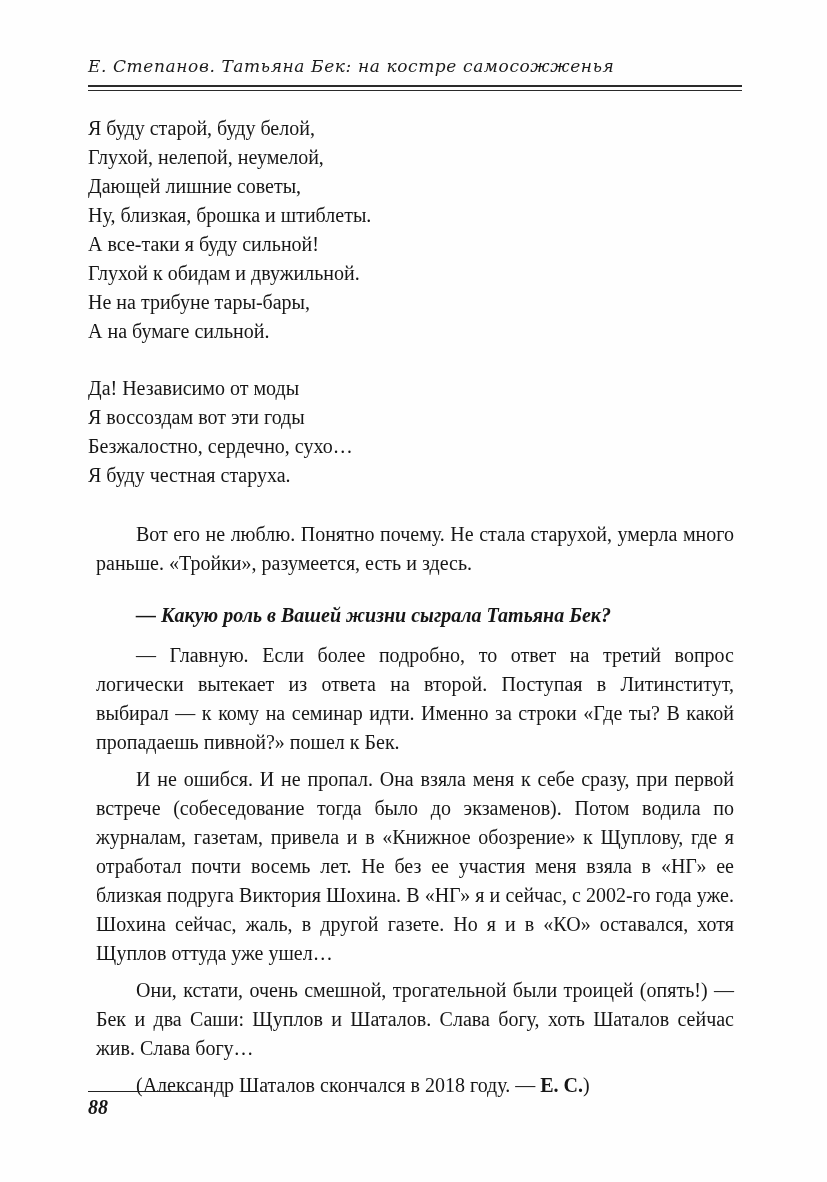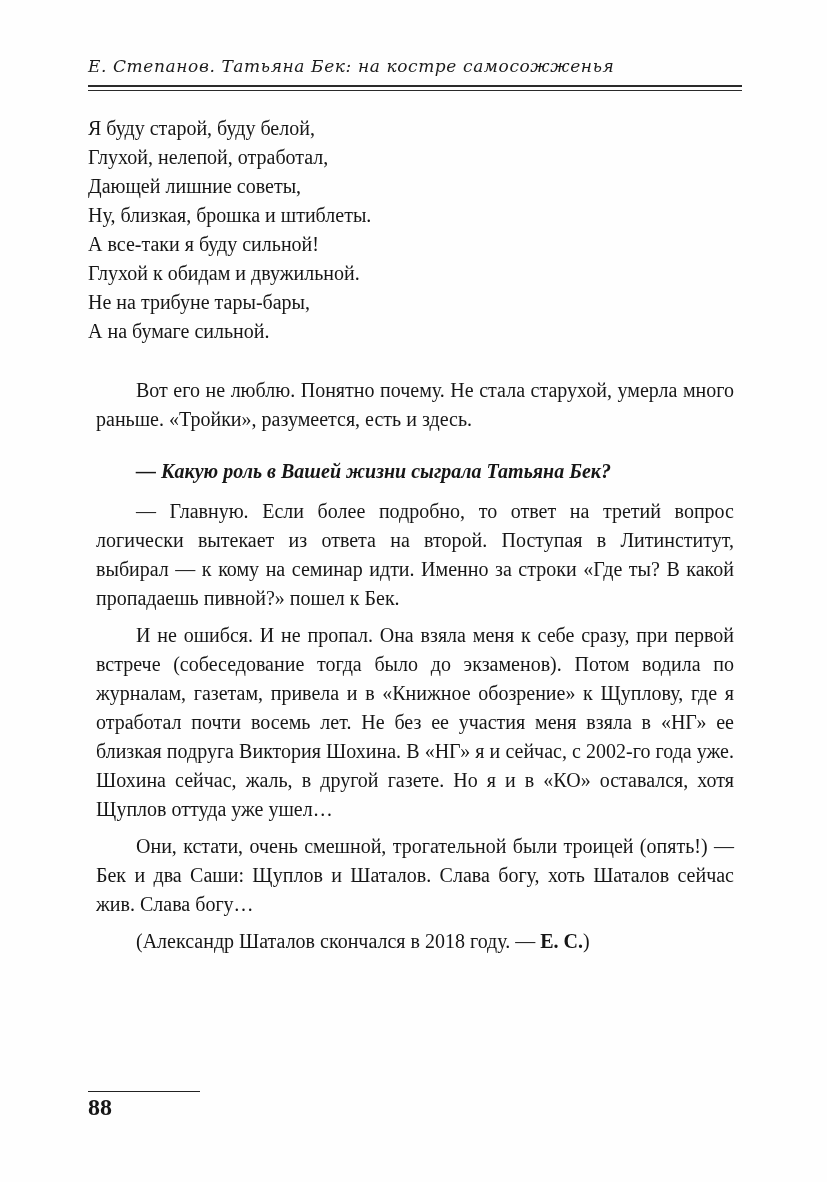--- a/index.html
+++ b/index.html
@@ -64,44 +64,51 @@
     left: 88px;
     top: 1091px;
   }
   .footer-rule {
     width: 112px;
     border-top: 1.5px solid #222222;
     margin-bottom: 3px;
   }
   .page-number {
     font-weight: bold;
-    font-size: 24px;
+    font-size: 20px;
     line-height: 24px;
+    font-style: italic;
   }
 </style>
 </head>
 <body>
 
 <div class="page">
 
   <header>
     <div class="running-head">Е. Степанов. Татьяна Бек: на костре самосожженья</div>
     <div class="double-rule"></div>
   </header>
 
   <section class="poem">
     <div class="stanza stanza-1">
       <div class="poem-line">Я буду старой, буду белой,</div>
-      <div class="poem-line">Глухой, нелепой, отработал,</div>
+      <div class="poem-line">Глухой, нелепой, неумелой,</div>
       <div class="poem-line">Дающей лишние советы,</div>
       <div class="poem-line">Ну, близкая, брошка и штиблеты.</div>
       <div class="poem-line">А все-таки я буду сильной!</div>
       <div class="poem-line">Глухой к обидам и двужильной.</div>
       <div class="poem-line">Не на трибуне тары-бары,</div>
       <div class="poem-line">А на бумаге сильной.</div>
+    </div>
+    <div class="stanza stanza-2">
+      <div class="poem-line">Да! Независимо от моды</div>
+      <div class="poem-line">Я воссоздам вот эти годы</div>
+      <div class="poem-line">Безжалостно, сердечно, сухо…</div>
+      <div class="poem-line">Я буду честная старуха.</div>
     </div>
   </section>
 
   <section class="prose">
     <p class="para-intro">Вот его не люблю. Понятно почему. Не стала старухой, умерла много раньше. «Тройки», разумеется, есть и здесь.</p>
     <p class="question">— Какую роль в Вашей жизни сыграла Татьяна Бек?</p>
     <p>— Главную. Если более подробно, то ответ на третий вопрос логически вытекает из ответа на второй. Поступая в Литинститут, выбирал — к кому на семинар идти. Именно за строки «Где ты? В какой пропадаешь пивной?» пошел к Бек.</p>
     <p>И не ошибся. И не пропал. Она взяла меня к себе сразу, при первой встрече (собеседование тогда было до экзаменов). Потом водила по журналам, газетам, привела и в «Книжное обозрение» к Щуплову, где я отработал почти восемь лет. Не без ее участия меня взяла в «НГ» ее близкая подруга Виктория Шохина. В «НГ» я и сейчас, с 2002-го года уже. Шохина сейчас, жаль, в другой газете. Но я и в «КО» оставался, хотя Щуплов оттуда уже ушел…</p>
     <p>Они, кстати, очень смешной, трогательной были троицей (опять!) — Бек и два Саши: Щуплов и Шаталов. Слава богу, хоть Шаталов сейчас жив. Слава богу…</p>
     <p><span>(Александр Шаталов скончался в 2018 году. — </span><span class="bi">Е. С.</span><span>)</span></p>

